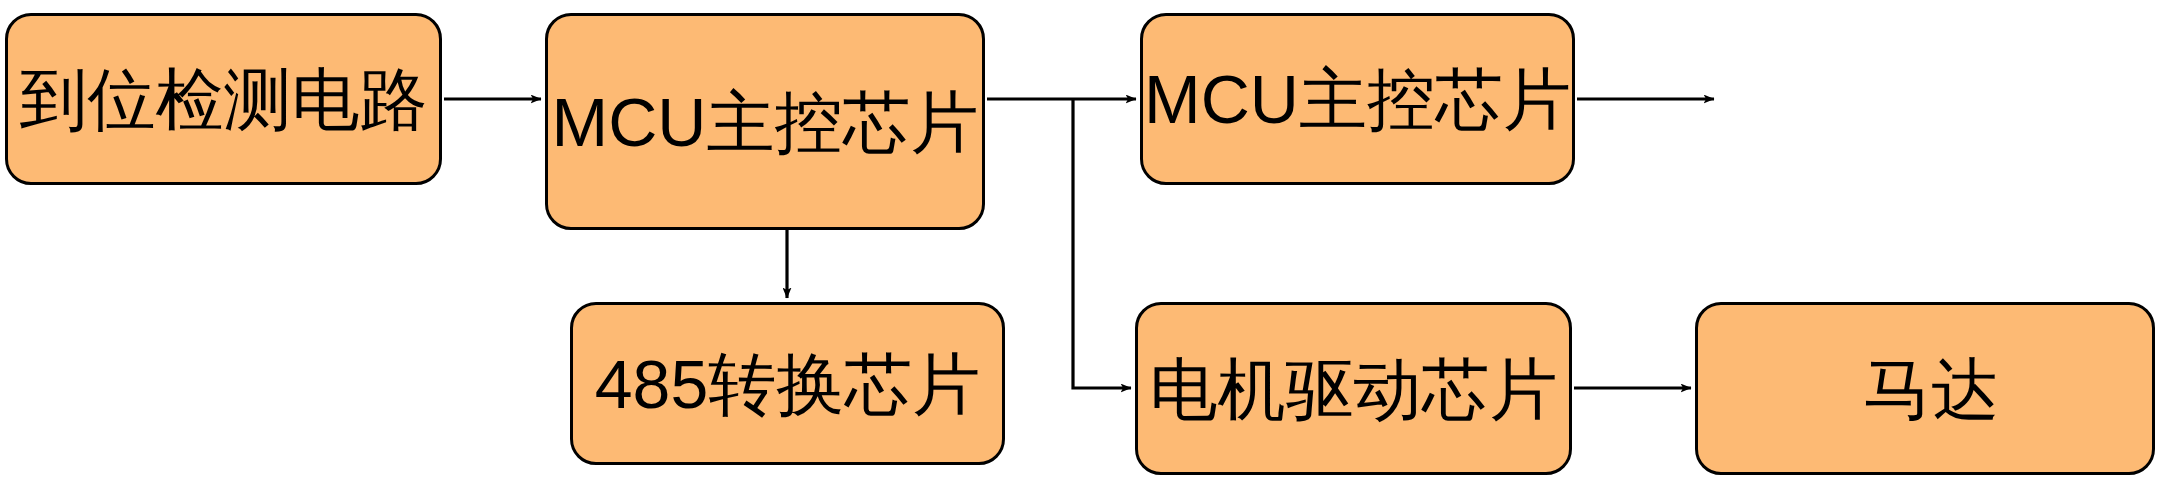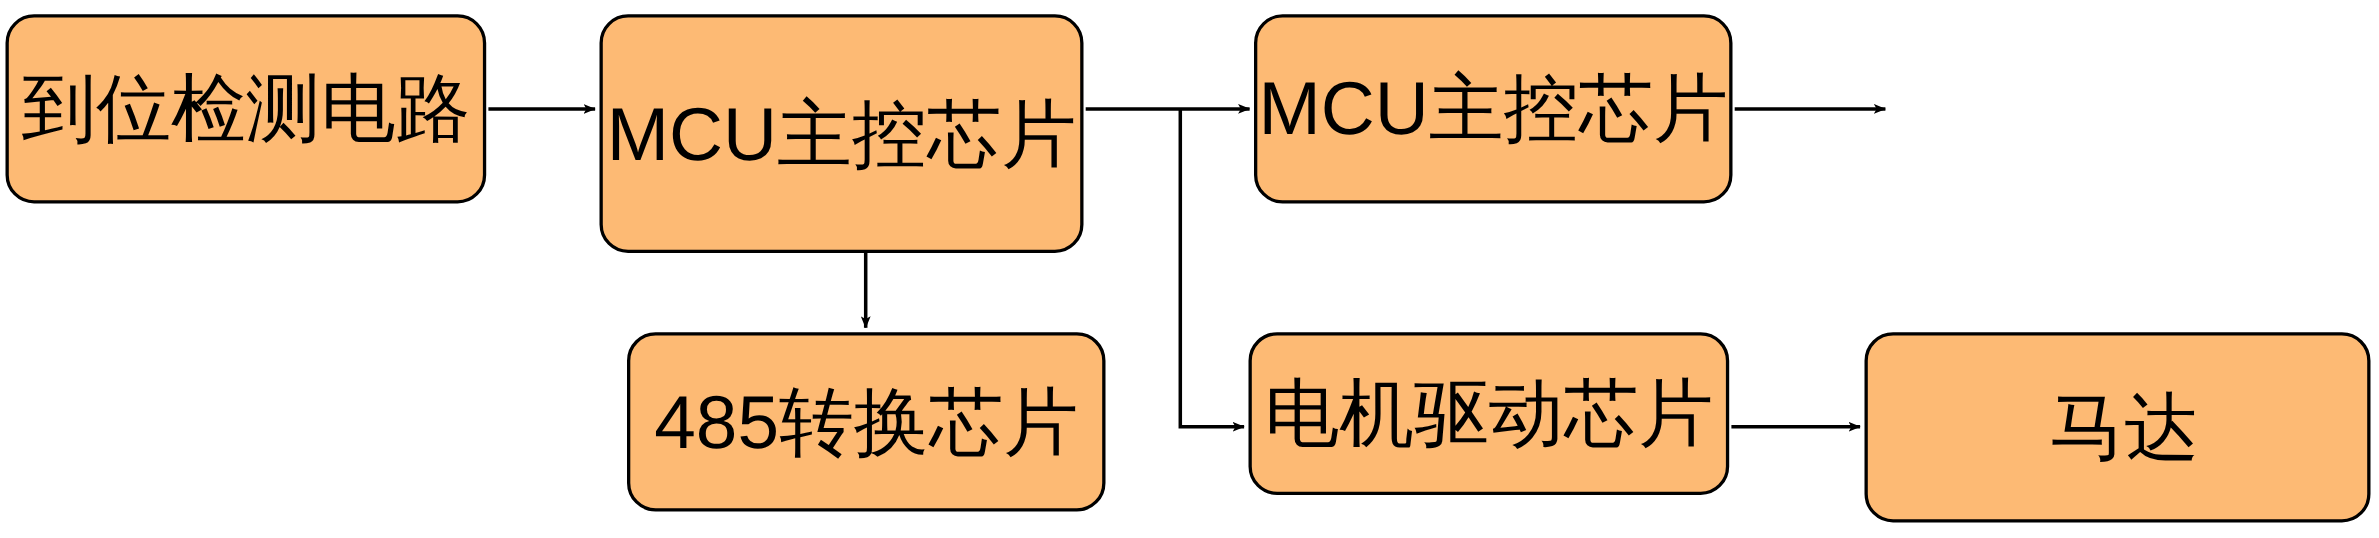--- a/index.html
+++ b/index.html
@@ -45,21 +45,21 @@
     white-space: nowrap;
     letter-spacing: 0px;
   }
   
   #node-position-detect { left: 5px;    top: 13px;  width: 437px; height: 172px; }
   #node-mcu             { left: 545px;  top: 13px;  width: 440px; height: 217px; }
   #node-nfc-chip        { left: 1140px; top: 13px;  width: 435px; height: 172px; }
   #node-nfc-antenna     { left: 1718px; top: 13px;  width: 437px; height: 172px; }
   
   #node-485             { left: 570px;  top: 302px; width: 435px; height: 163px; }
-  #node-motor-driver    { left: 1135px; top: 302px; width: 437px; height: 148px; }
+  #node-motor-driver    { left: 1135px; top: 302px; width: 437px; height: 173px; }
   #node-motor           { left: 1695px; top: 302px; width: 460px; height: 173px; padding-left: 12px; }
 </style>
 </head>
 <body>
 
 <div id="diagram-canvas">
 
   <svg id="edge-layer" viewBox="0 0 2163 489" width="2163" height="489" xmlns="http://www.w3.org/2000/svg">
     <defs>
       <marker id="arrowhead" markerWidth="11" markerHeight="9" refX="10.5" refY="4.5" orient="auto" markerUnits="userSpaceOnUse">

